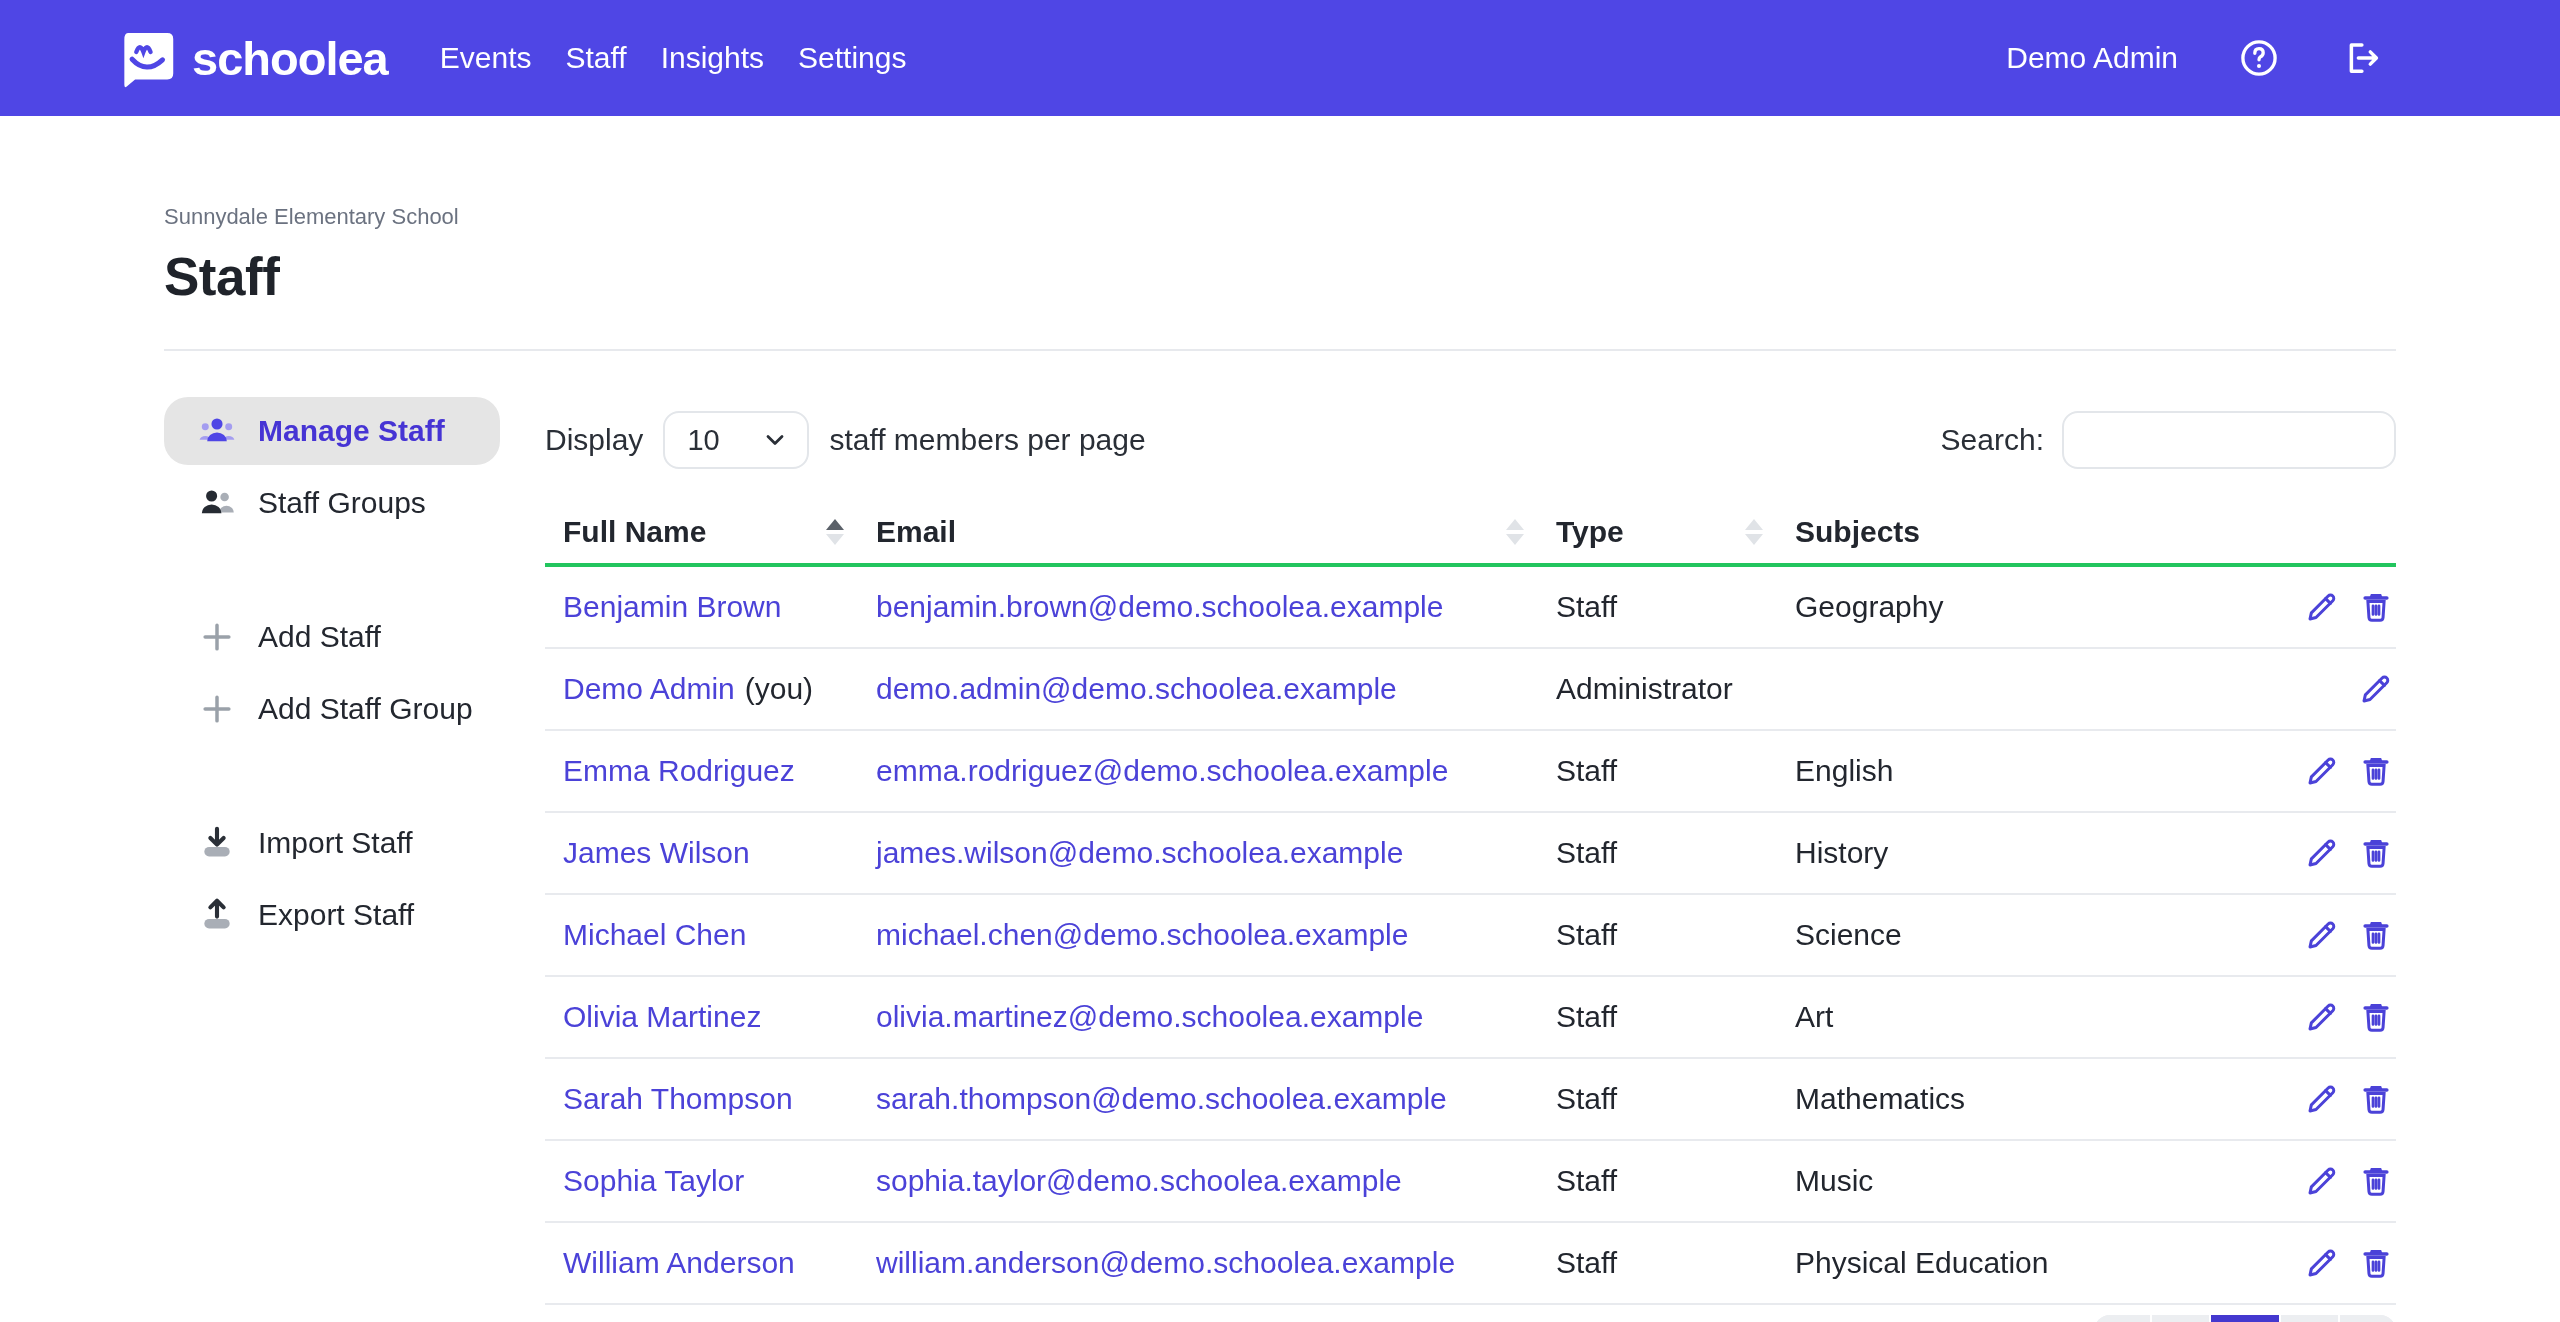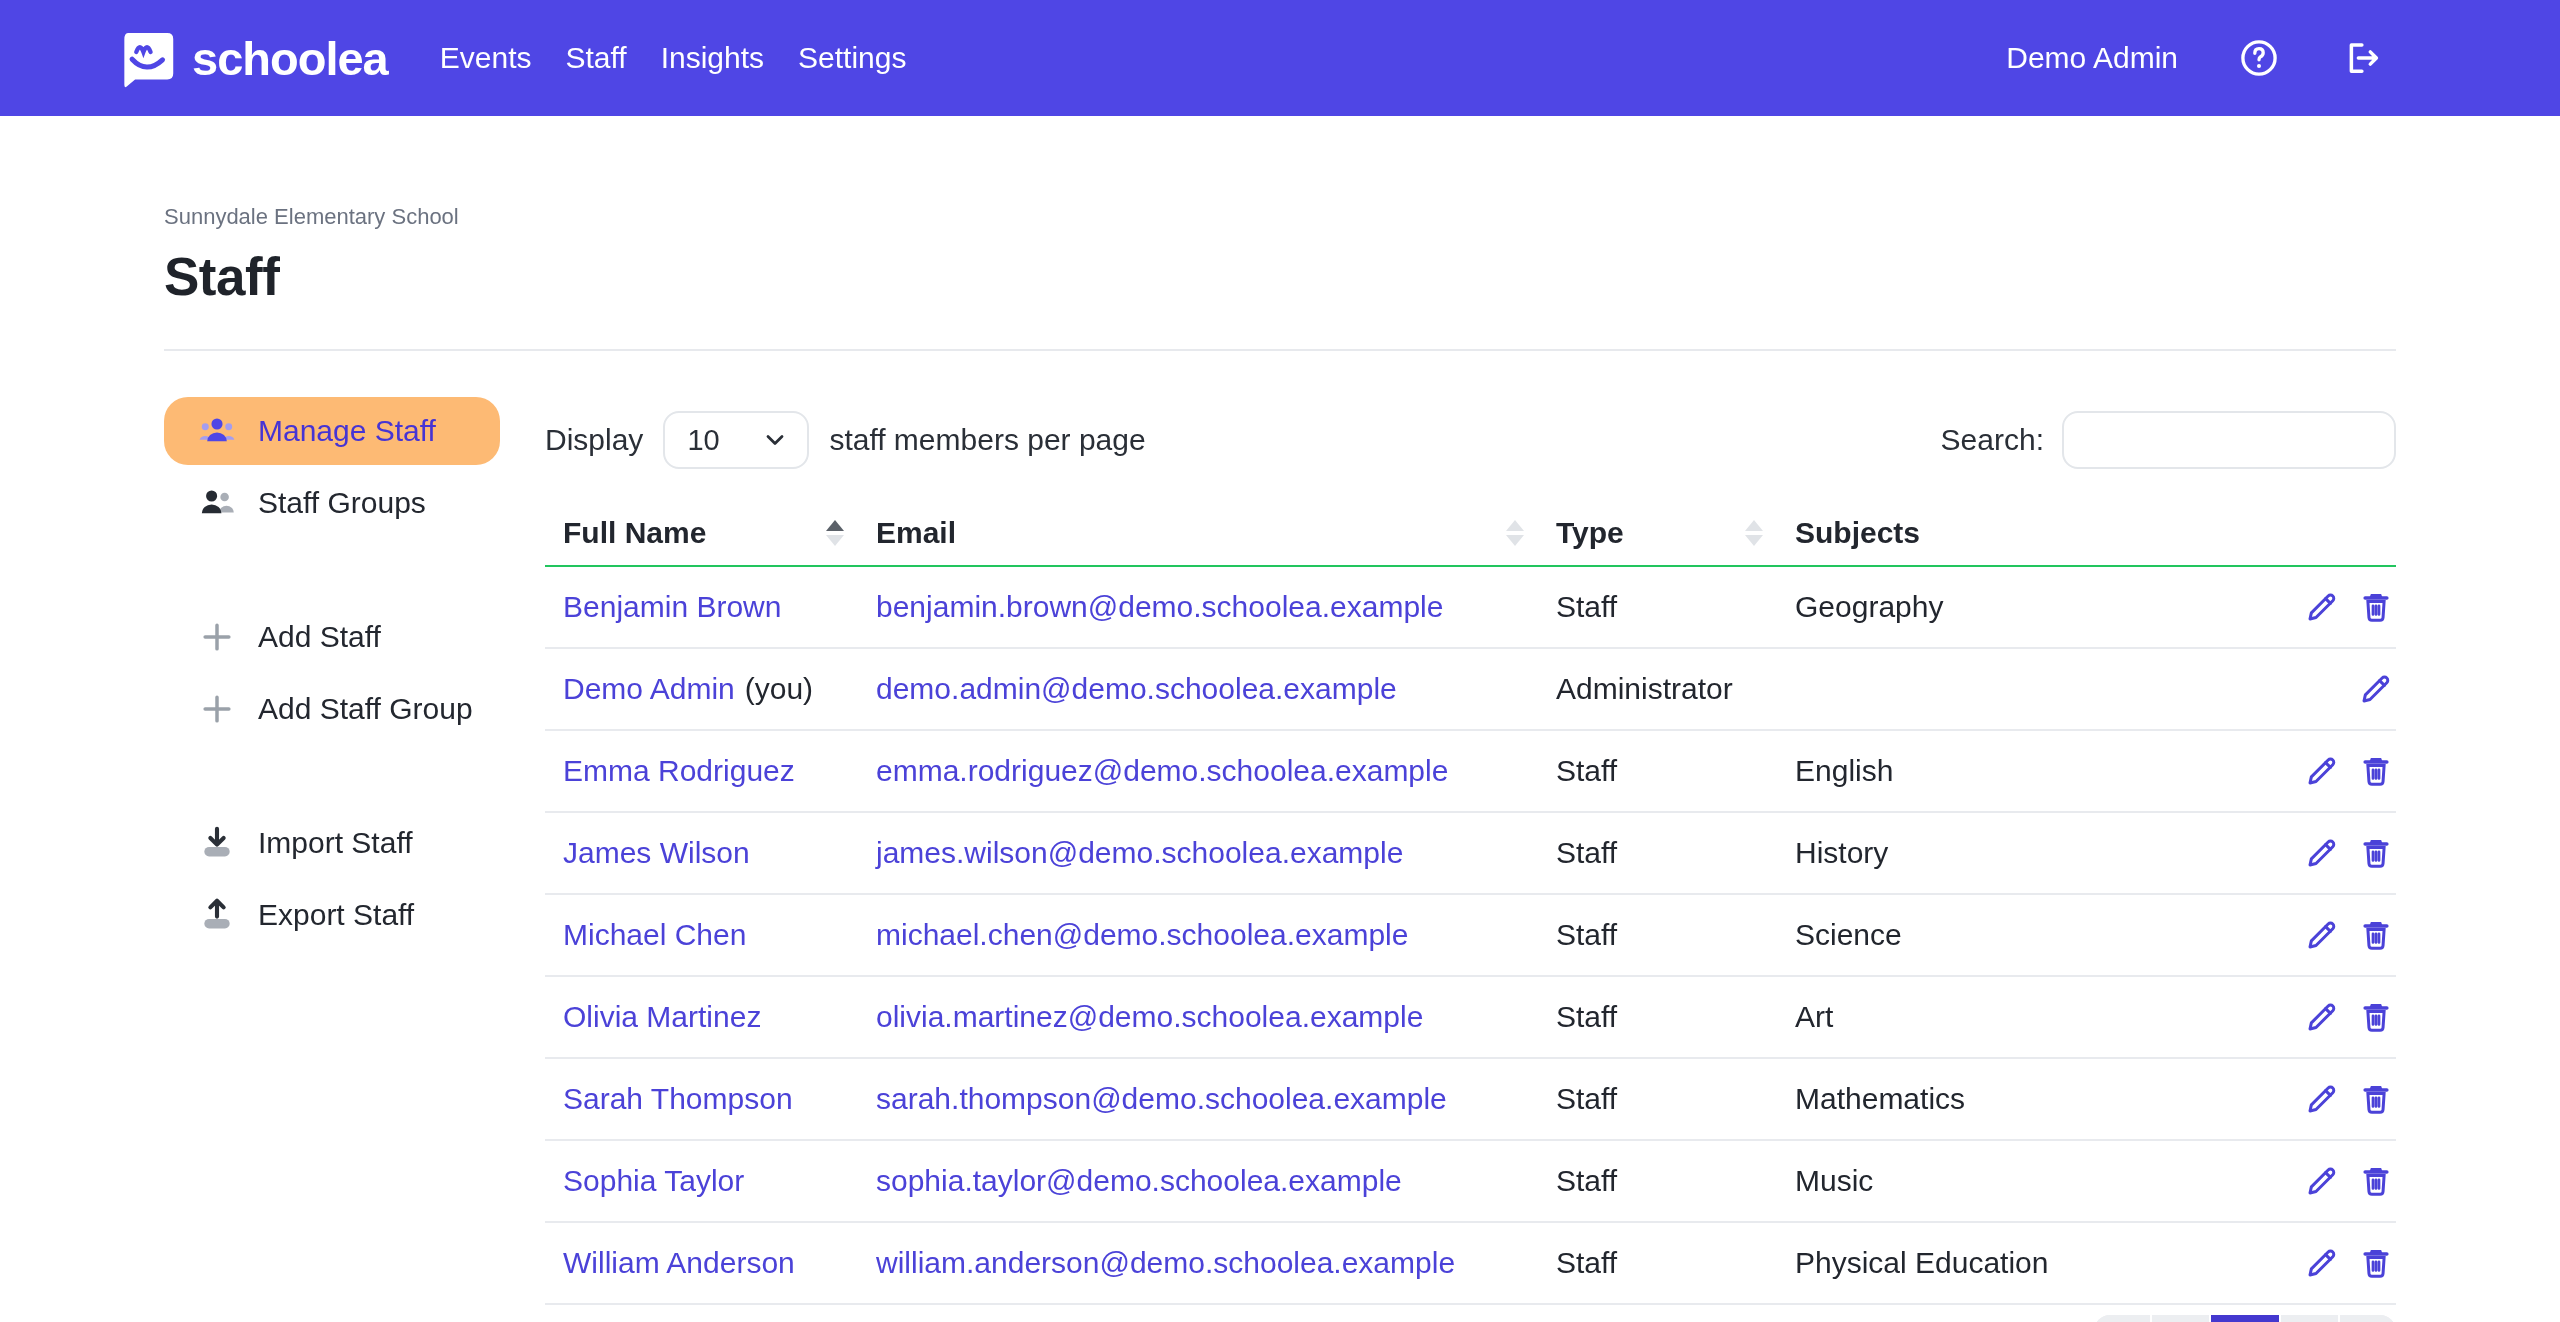--- a/index.html
+++ b/index.html
@@ -27,40 +27,40 @@
 
   
   .layout { display:flex; margin-top:46px; }
   .sidebar { width:336px; flex:none; margin-right:45px; }
   .content { flex:1; min-width:0; }
 
   
   .side-item { height:68px; display:flex; align-items:center; gap:22px;
     padding:0 0 0 34px; border-radius:24px; font-size:30px; font-weight:500;
     color:#23272f; cursor:pointer; margin-bottom:4px; }
-  .side-item.active { background:#fdba74; color:#4634d4; font-weight:400;text-align:center; }
+  .side-item.active { background:#e5e5e5; color:#4634d4; font-weight:700;text-align:center; }
   .side-icon { width:38px; height:38px; flex:none; }
   .side-spacer { height:62px; }
 
   
   .toolbar { margin-top:14px; display:flex; align-items:center; justify-content:space-between; }
   .display-group { display:flex; align-items:center; gap:20px; font-size:30px; color:#2a2f37; }
   .select-box { width:146px; height:58px; border:2px solid #e3e6ea; border-radius:16px;
     display:flex; align-items:center; justify-content:space-between; padding:0 18px 0 22px;
     cursor:pointer; background:#fff; }
   .select-value { font-size:29px; color:#2a2f37; }
   .select-box svg { width:28px; height:28px; }
   .search-group { display:flex; align-items:center; gap:18px; font-size:30px; color:#2a2f37; }
   .search-input { width:334px; height:58px; border:2px solid #e3e6ea; border-radius:16px;
     outline:none; font-size:28px; padding:0 18px; color:#2a2f37; background:#fff; }
 
   
   .grid-row { display:grid; grid-template-columns:313px 680px 239px 1fr 130px;
     align-items:center; }
-  .thead { margin-top:32px; height:66px; border-bottom:2px solid #22c55e; }
+  .thead { margin-top:32px; height:66px; border-bottom:4px solid #22c55e; }
   .th { display:flex; align-items:center; justify-content:space-between;
     padding:0 14px 0 18px; font-size:30px; font-weight:700; color:#22262e; }
   .th.nosort { justify-content:flex-start; }
   .sort { display:flex; flex-direction:column; gap:4px; }
   .tri-up { width:0; height:0; border-left:9px solid transparent;
     border-right:9px solid transparent; border-bottom:11px solid #e0e3e7; }
   .tri-down { width:0; height:0; border-left:9px solid transparent;
     border-right:9px solid transparent; border-top:11px solid #e0e3e7; }
   .sort.asc .tri-up { border-bottom-color:#5b6169; }
   .trow { height:82px; border-bottom:2px solid #e8eaee; font-size:30px; }

